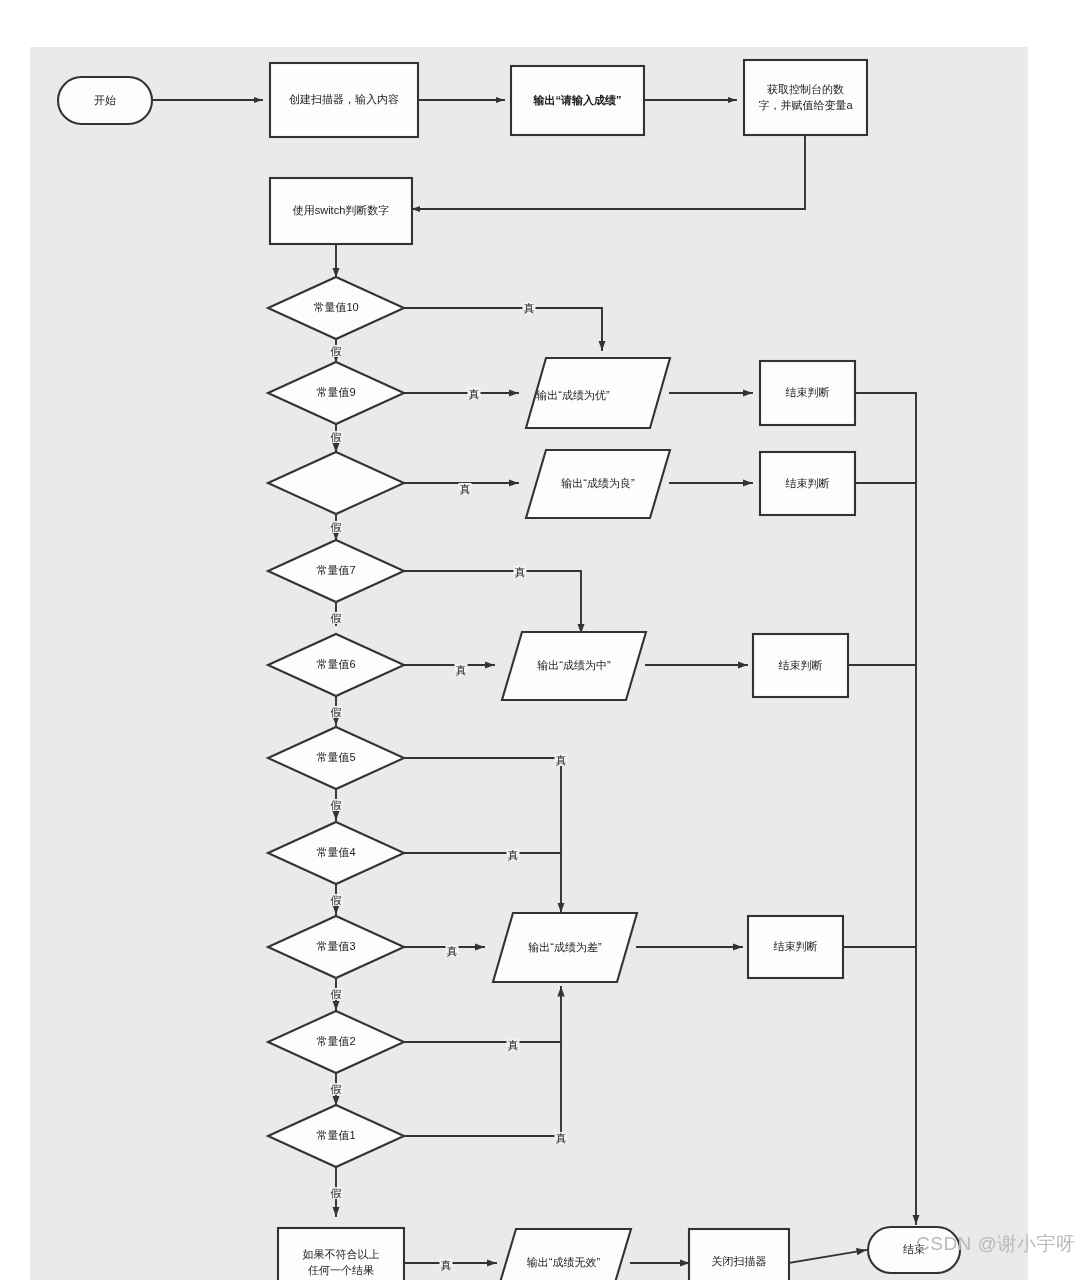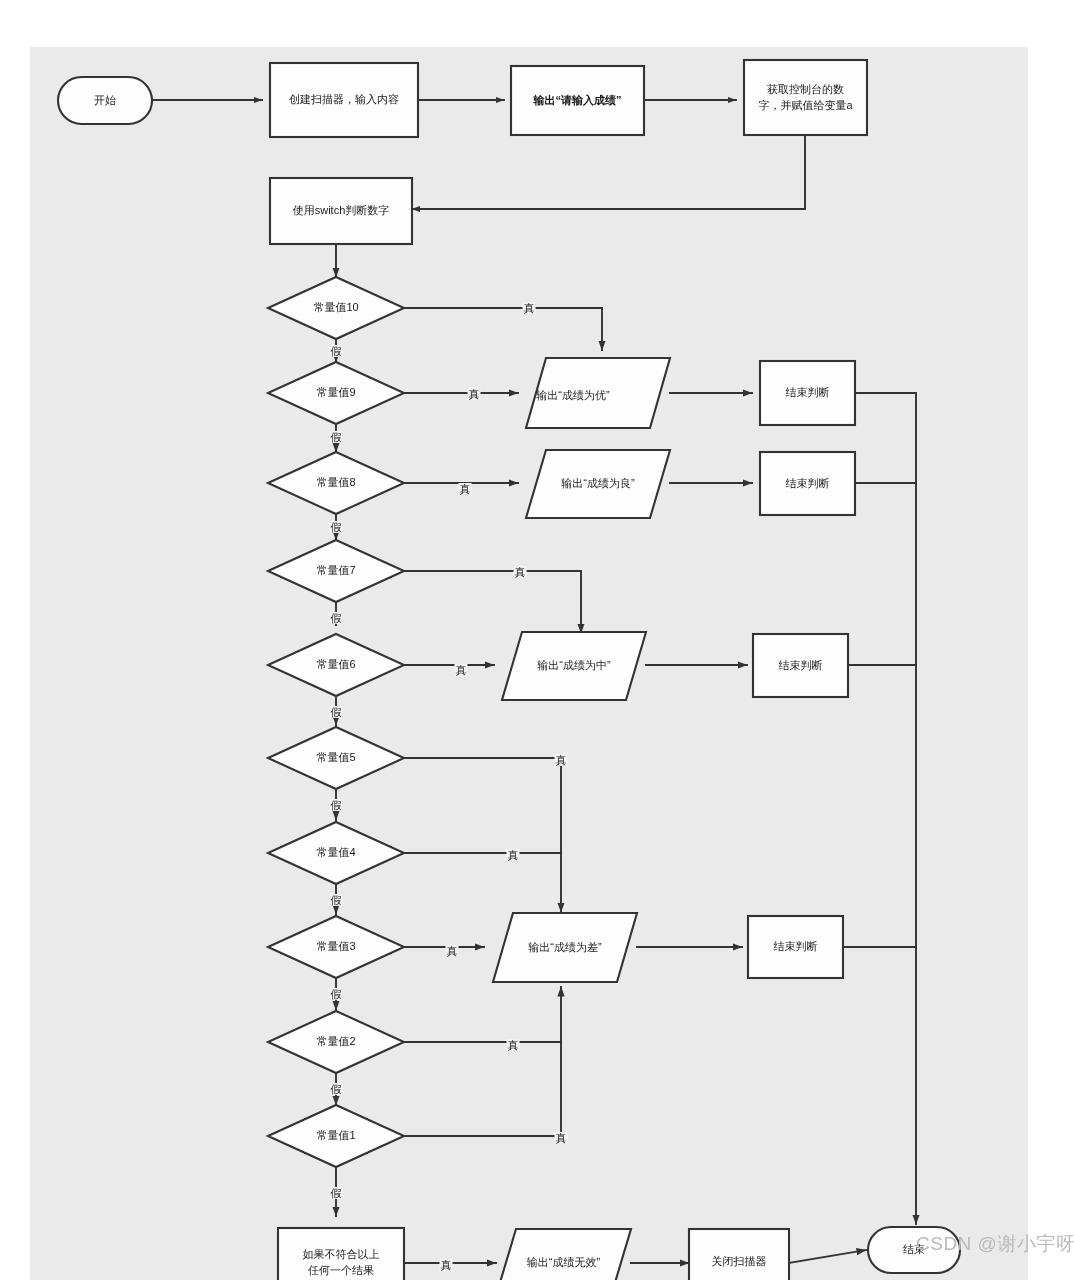--- a/index.html
+++ b/index.html
@@ -180,21 +180,20 @@
 
   <div class="node-label" style="left:58px;  top:77px;  width:94px;  height:47px;">开始</div>
   <div class="node-label" style="left:270px; top:63px;  width:148px; height:74px;">创建扫描器，输入内容</div>
   <div class="node-label" style="left:511px; top:66px;  width:133px; height:69px;font-weight:bold;">输出“请输入成绩”</div>
   <div class="node-label" style="left:744px; top:60px;  width:123px; height:75px;">获取控制台的数
 字，并赋值给变量a</div>
   <div class="node-label" style="left:270px; top:178px; width:142px; height:66px;">使用switch判断数字</div>
 
   <div class="node-label" style="left:268px; top:286px; width:136px; height:44px;">常量值10</div>
   <div class="node-label" style="left:268px; top:371px; width:136px; height:44px;">常量值9</div>
-  <div class="node-label" style="left:268px; top:461px; width:136px; height:44px;">常量值8</div>
   <div class="node-label" style="left:268px; top:549px; width:136px; height:44px;">常量值7</div>
   <div class="node-label" style="left:268px; top:643px; width:136px; height:44px;">常量值6</div>
   <div class="node-label" style="left:268px; top:736px; width:136px; height:44px;">常量值5</div>
   <div class="node-label" style="left:268px; top:831px; width:136px; height:44px;">常量值4</div>
   <div class="node-label" style="left:268px; top:925px; width:136px; height:44px;text-align:center;">常量值3</div>
   <div class="node-label" style="left:268px; top:1020px; width:136px; height:44px;">常量值2</div>
   <div class="node-label" style="left:268px; top:1114px; width:136px; height:44px;">常量值1</div>
 
   <div class="node-label" style="left:501px; top:358px; width:144px; height:75px;">输出“成绩为优”</div>
   <div class="node-label" style="left:526px; top:450px; width:144px; height:68px;">输出“成绩为良”</div>

